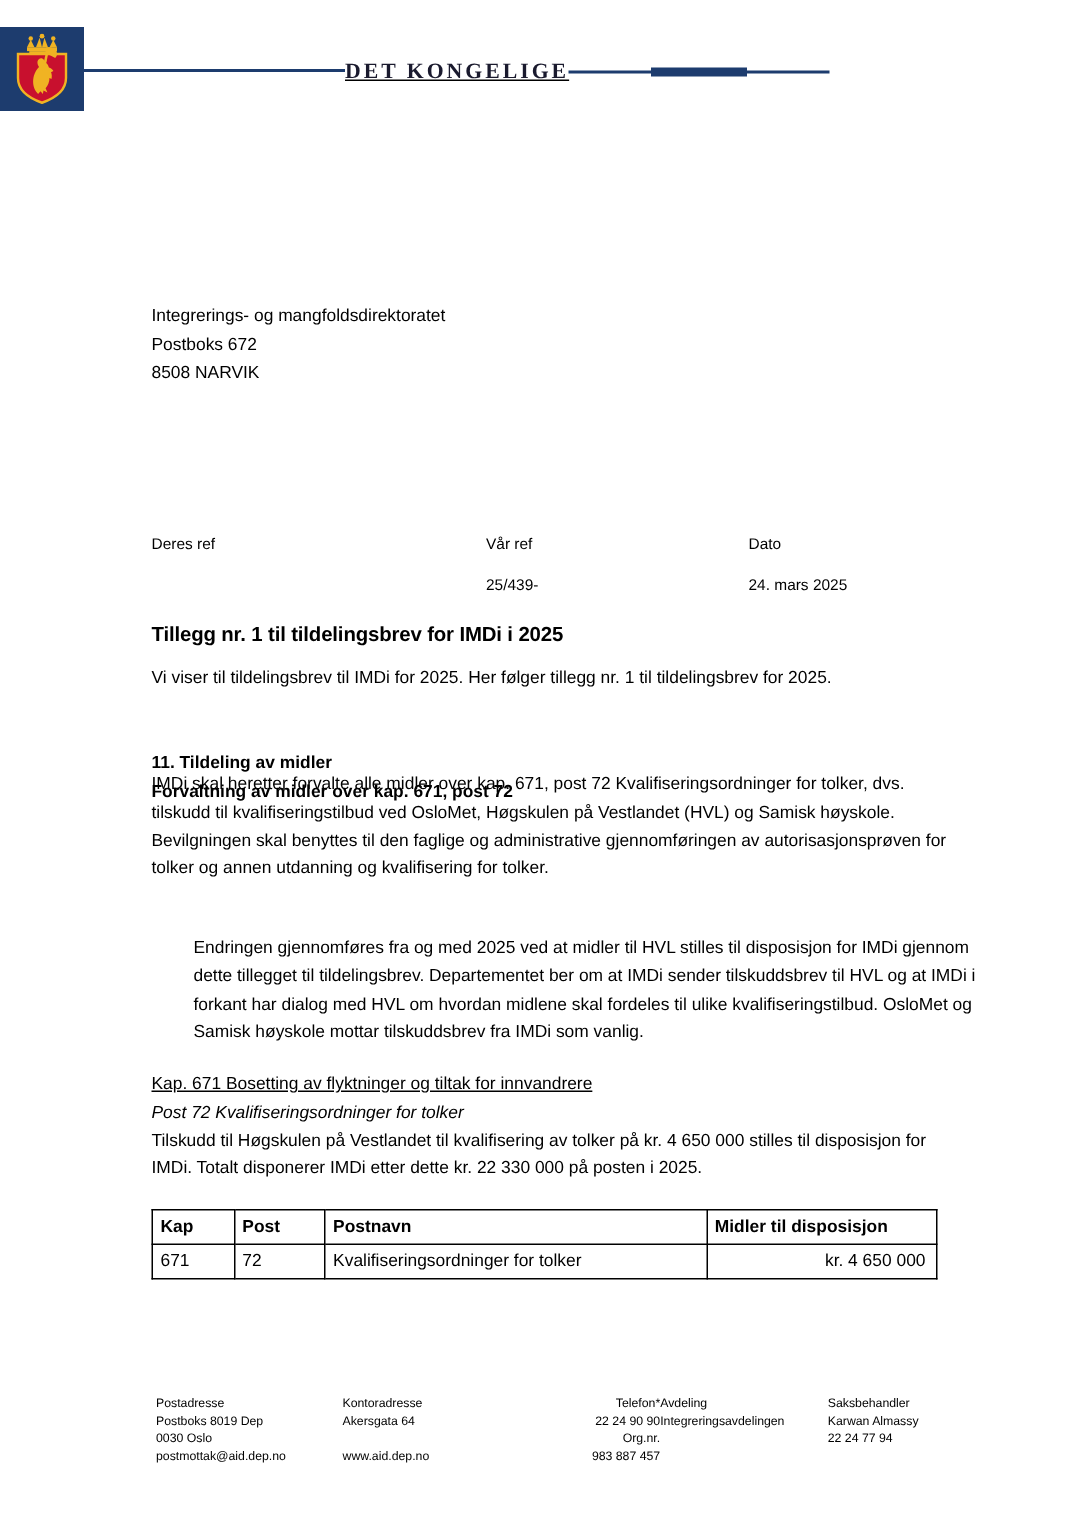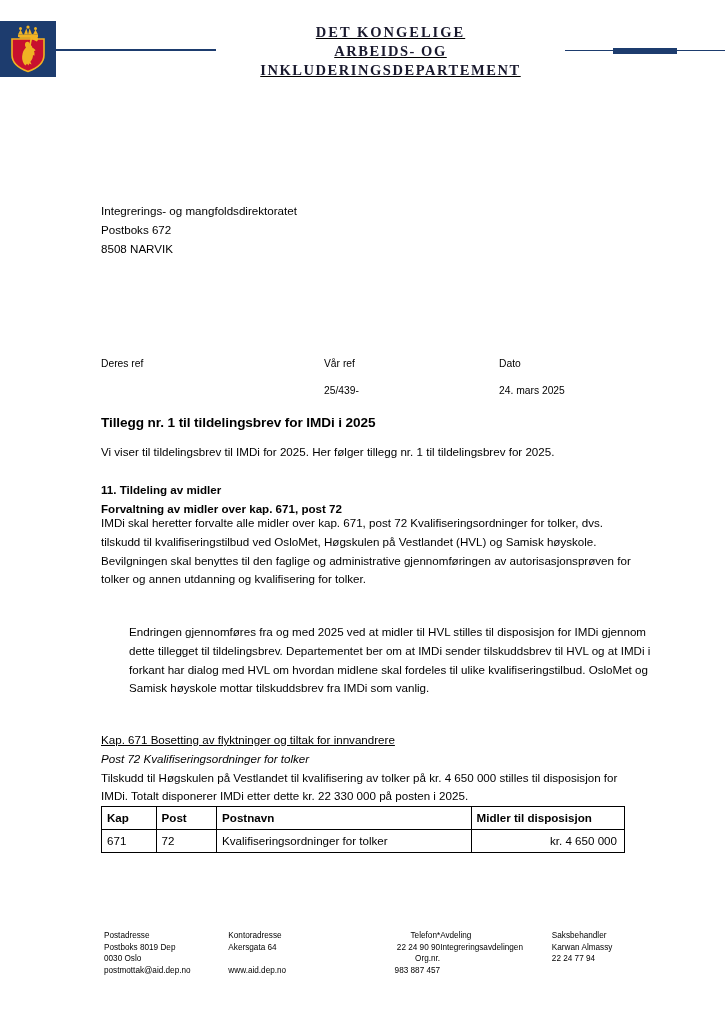--- a/index.html
+++ b/index.html
@@ -138,28 +138,28 @@
     top: 443px;
     left: 0;
     width: 532px;
   }
 
   .sec {
     position: absolute;
     left: 0;
     width: 540px;
   }
-  .sec-head { top: 481px; font-weight: bold; width: 540px; }
+  .sec-head { top: 500px; font-weight: bold; width: 540px; }
   .sec-head div { font-weight: bold; }
 
   .para1 { top: 514px; width: 537px; }
   .para2 { top: 623px; width: 540px; margin-left: 28px; }
 
   .subsec { top: 714px; width: 540px; }
-  .subsec .underlined { text-decoration: underline; margin-top: 17px; }
+  .subsec .underlined { text-decoration: underline; }
   .subsec .italic { font-style: italic; }
   .subsec .body { margin-top: 0; }
 
   
   .table-wrap {
     position: absolute;
     top: 806px;
     left: 0;
   }
   table.alloc {
@@ -229,21 +229,20 @@
 
           <rect x="29.6" y="14.2" width="1.7" height="15" transform="rotate(12 30.4 21.7)"></rect>
 
           <path d="M30.8 13.6 C33.6 13 36.4 14 37.6 16.2 C38.4 17.8 38 19.6 36.8 20.6 L30.2 17.2 Z"></path>
         </g>
       </svg>
     </div>
     <div class="lh-rule-top"></div>
     <div class="lh-text">
       <div class="lh-line1">DET KONGELIGE</div>
-      <div class="lh-line2">ARBEIDS- OG INKLUDERINGSDEPARTEMENT</div>
     </div>
     <div class="lh-rule-wrap">
       <div class="lh-rule-thin"></div>
       <div class="lh-rule-block"></div>
     </div>
   </div>
 
   <div class="content">
 
     <div class="addressee">

